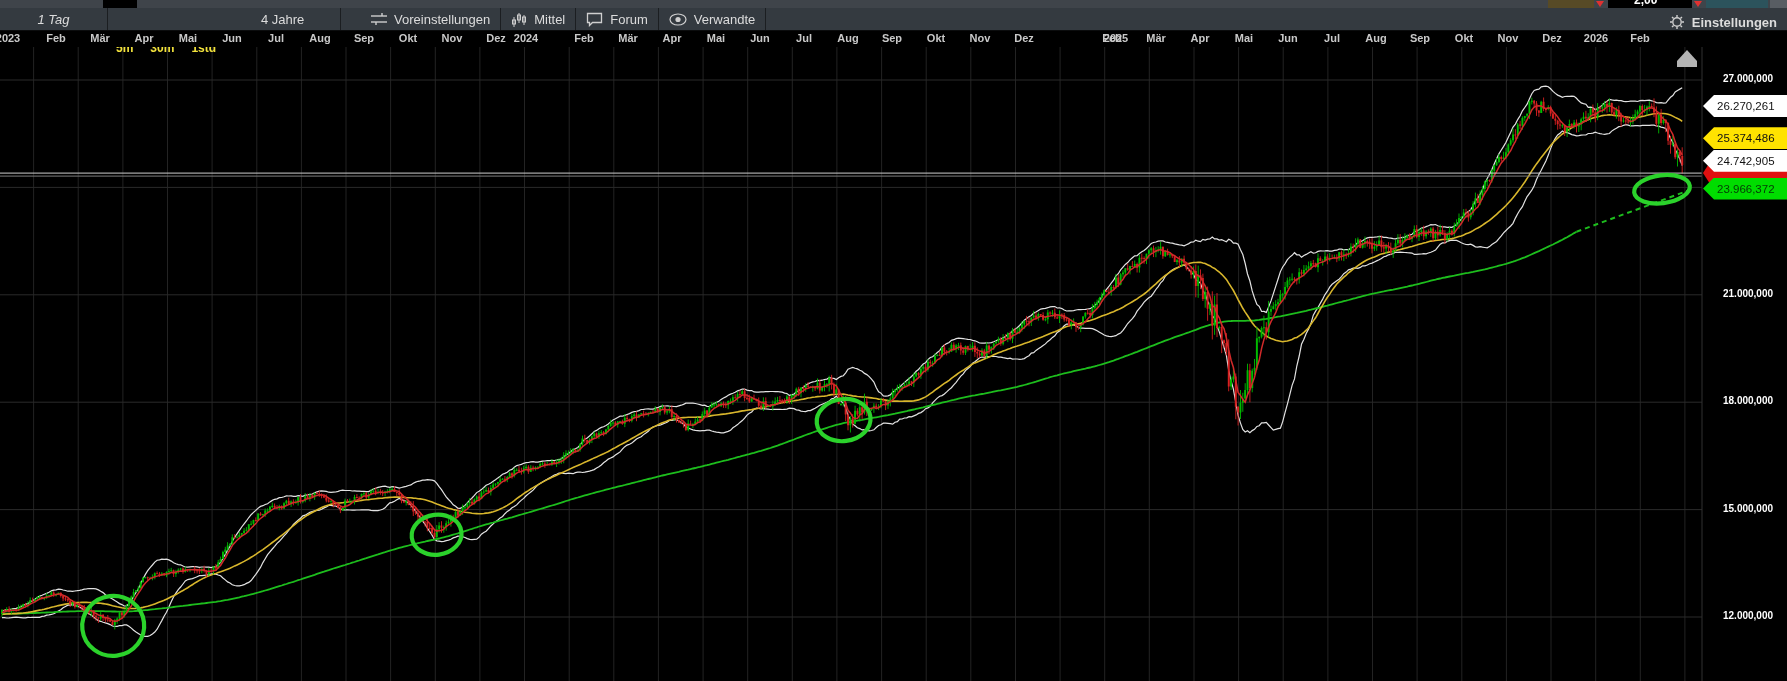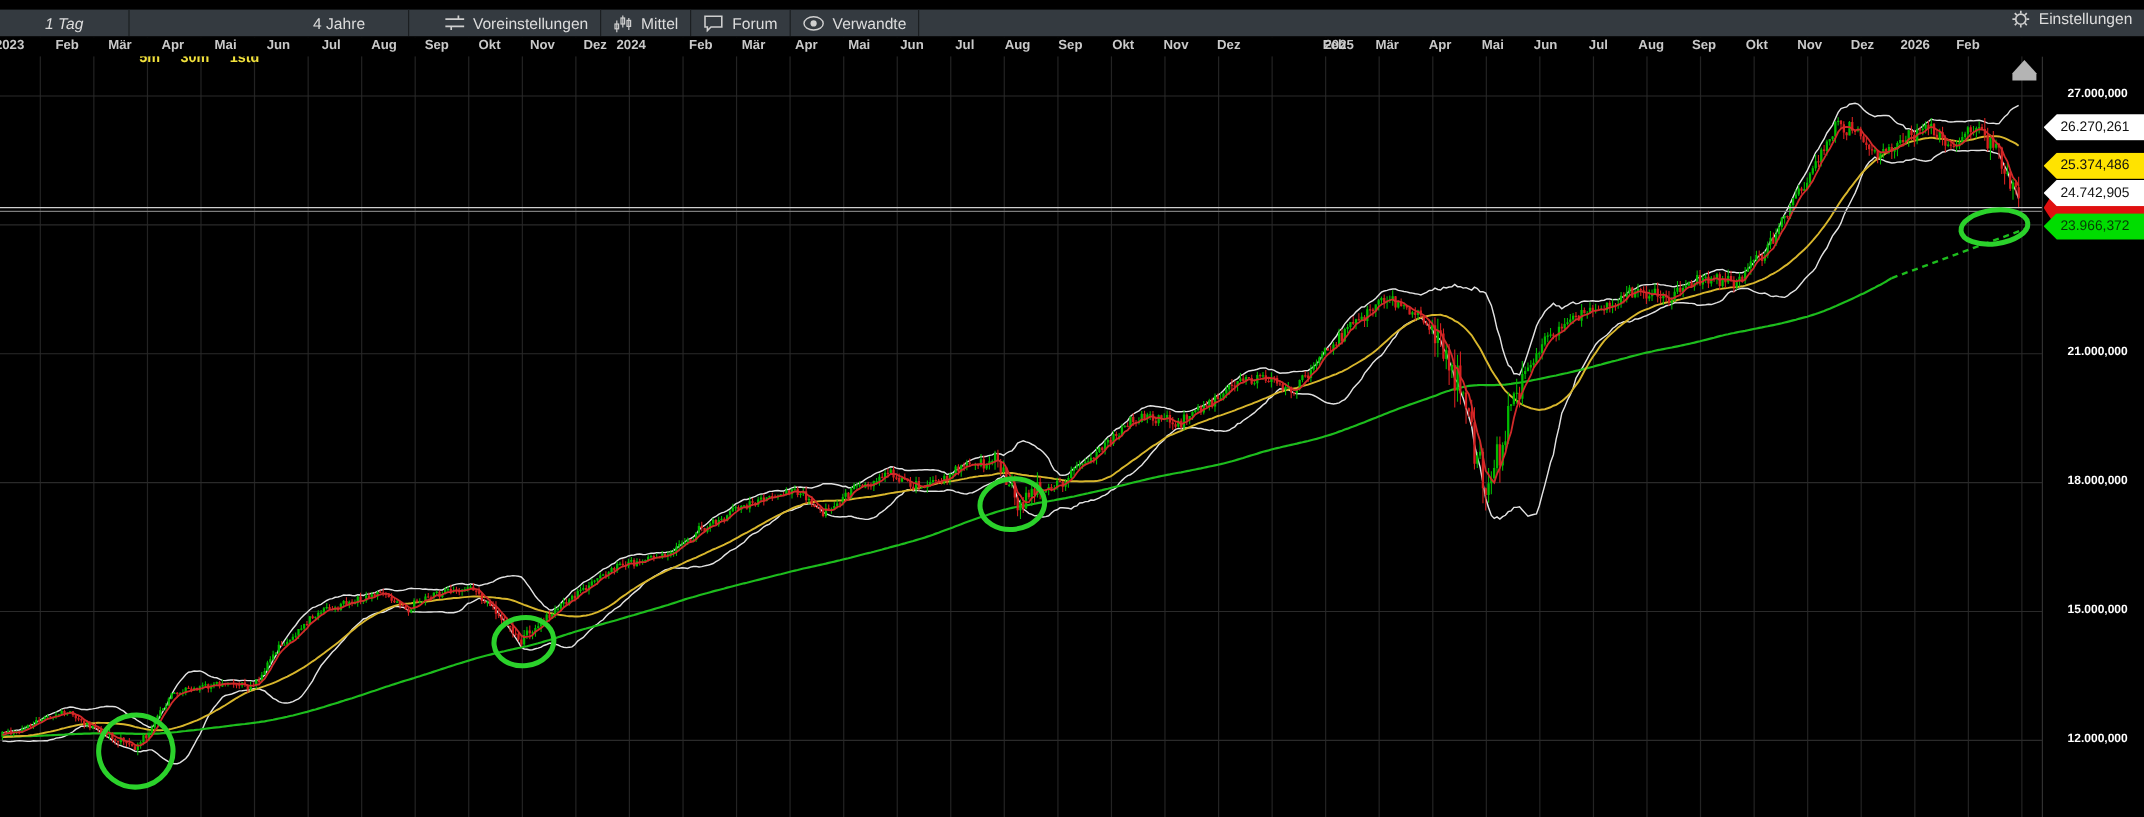--- a/index.html
+++ b/index.html
@@ -20,21 +20,21 @@
   
   #toolbar { position:absolute; left:0; top:8px; width:1787px; height:23px; background:#343a40;
              border-bottom:1px solid #0b0c0d; display:flex; align-items:stretch; color:#dcdcdc; font-size:13px; }
   .tb-cell { display:flex; align-items:center; justify-content:center; border-right:1px solid #1b1e21;
              padding:0 10px; white-space:nowrap; cursor:pointer; }
   .tb-cell.yellow { color:#f2e23c; font-weight:bold; font-size:12px; padding:0 8px;margin-top:40px; }
   .tb-cell.sel { background:#6d28d9; }
   .tb-gap { border-right:none; flex:0 0 14px; }
   .tb-icon { display:inline-block; margin-right:7px; line-height:0; }
   .tb-spacer { flex:1 1 auto; }
-  .tb-right { display:flex; align-items:flex-start; padding:0 10px; cursor:pointer; }
+  .tb-right { display:flex; align-items:flex-end; padding:0 10px; cursor:pointer;font-weight:bold; }
 
   
   #timeaxis { position:absolute; left:0; top:31px; width:1787px; height:16px; background:#000; }
   .month-label { position:absolute; top:1px; transform:translateX(-50%); color:#c9c9c9;
                  font-size:11px; font-weight:bold; white-space:nowrap; }
 
   
   #chartwrap { position:absolute; left:0; top:0; width:1787px; height:681px; }
   svg { display:block; }
 
@@ -123,20 +123,32 @@
         <line x1="0" y1="176.1" x2="1702" y2="176.1" stroke="#7d7d7d" stroke-width="1"></line>
         <line x1="1702" y1="47" x2="1702" y2="681" stroke="#303030" stroke-width="1"></line>
         <ellipse cx="113.2" cy="625.9" rx="31" ry="30" fill="none" stroke="#2bd22b" stroke-width="4.2" stroke-linecap="round" transform="rotate(-7 113.2 625.9)"></ellipse>
         <ellipse cx="436.6" cy="534.7" rx="25" ry="20" fill="none" stroke="#2bd22b" stroke-width="4.2" stroke-linecap="round" transform="rotate(-7 436.6 534.7)"></ellipse>
         <ellipse cx="843.6" cy="420.1" rx="27" ry="21" fill="none" stroke="#2bd22b" stroke-width="4.2" stroke-linecap="round" transform="rotate(-7 843.6 420.1)"></ellipse>
         <ellipse cx="1662.0" cy="189.2" rx="28" ry="14" fill="none" stroke="#2bd22b" stroke-width="4.2" stroke-linecap="round" transform="rotate(-7 1662.0 189.2)"></ellipse>
         <path d="M1677 67 L1677 61 L1687 50 L1697 61 L1697 67 Z" fill="#b4b4b4"></path>
       </svg>
   </div>
 
+  <div id="topstrip">
+    <div class="ts-black-box" style="left:103px;width:34px;"></div>
+    <div class="ts-tri" style="left:1576px;border-top-color:#c22;"></div>
+    <div class="ts-olive" style="left:1548px;width:46px;"></div>
+    <div class="ts-tri" style="left:1596px;"></div>
+    <div class="ts-black-box" style="left:1608px;width:84px;">
+      <span class="ts-quote" style="left:26px;">2,00</span>
+    </div>
+    <div class="ts-tri" style="left:1694px;"></div>
+    <div class="ts-teal" style="left:1706px;width:62px;"></div>
+    <div class="ts-grey" style="left:1770px;width:17px;"></div>
+  </div>
 
   <div id="toolbar">
     <div class="tb-cell" style="width:108px;font-style:italic;">
       <span>1 Tag</span>
     </div>
     <div class="tb-cell yellow">
       <span>5m</span>
     </div>
     <div class="tb-cell yellow">
       <span>30m</span>

